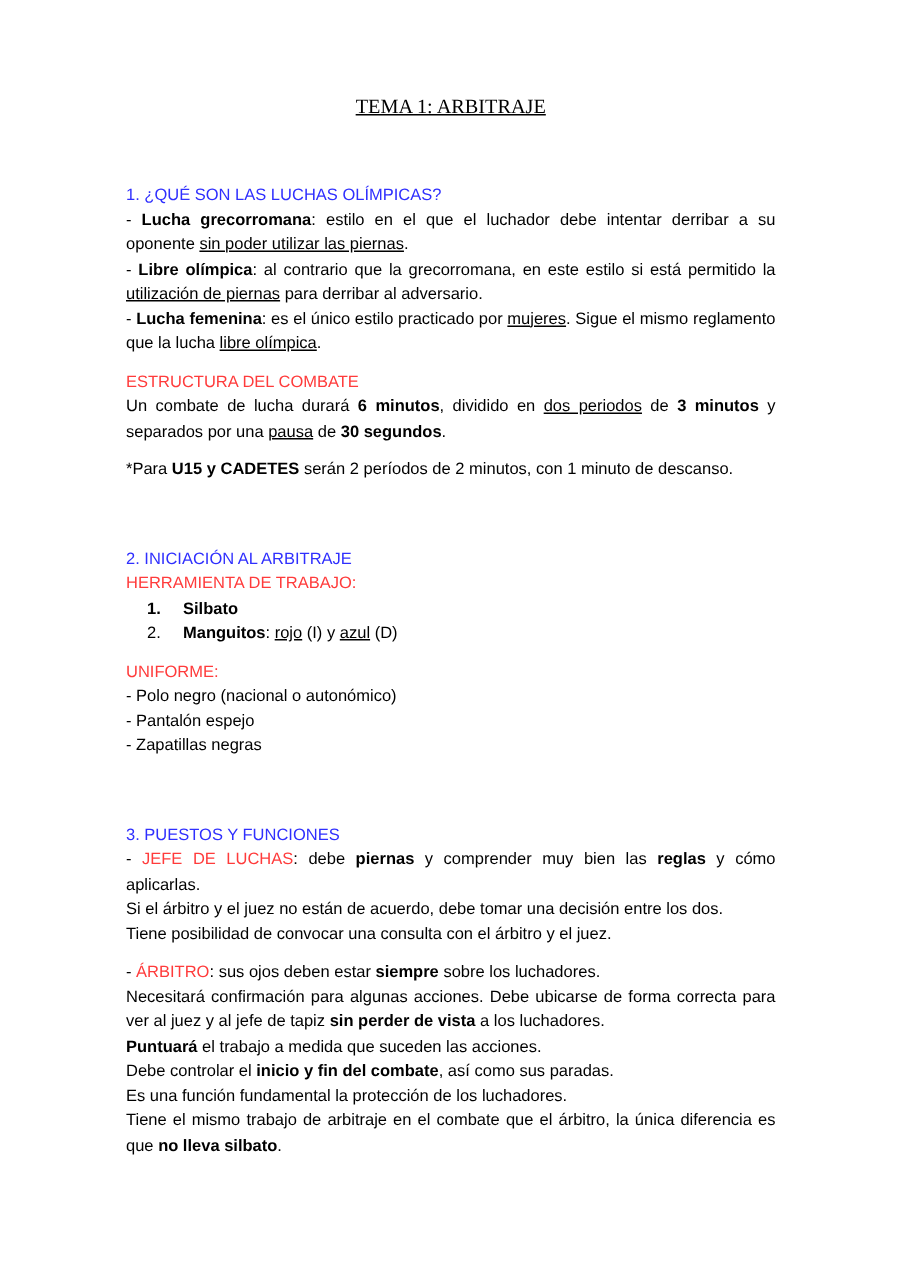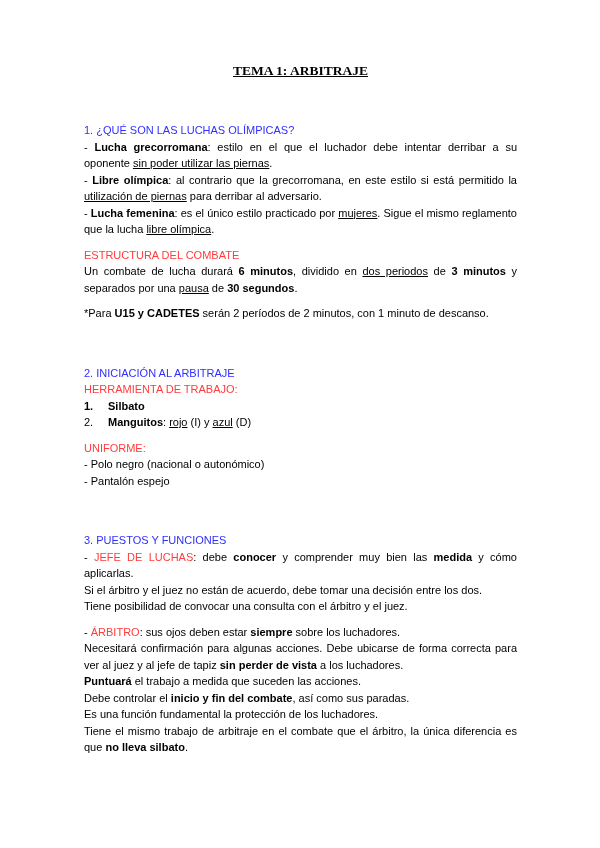--- a/index.html
+++ b/index.html
@@ -22,31 +22,31 @@
     color: var(--c-text);
     overflow: hidden;
   }
   .block { margin: 0; }
   .sb { margin-top: 9px; }
   .jus { text-align: justify; }
   .title {
     text-align: center;
     font-family: "Liberation Serif", "DejaVu Serif", serif;
     font-size: 13.5px;
-    font-weight: bold;
+    font-weight: normal;
     line-height: 17px;
     margin-bottom: 20px;
   }
   .heading.col-blue { color: var(--c-blue); margin-top: 43px; }
   .heading.col-red { color: var(--c-red); }
   .run { white-space: pre-wrap; }
   .run.col-red { color: var(--c-red); }
   .b { font-weight: bold; }
   .u { text-decoration: underline; }
-  .list-item { }
+  .list-item { margin-left: 14px; }
   .num { display: inline-block; width: 24px; }
 </style>
 </head>
 <body>
 
 <div class="page">
   <div>
       <div class="block title"><span class="run u">TEMA 1: ARBITRAJE</span></div>
       <div class="block heading col-blue"><span class="run">1. ¿QUÉ SON LAS LUCHAS OLÍMPICAS?</span></div>
       <div class="block para jus"><span class="run">- </span><span class="run b">Lucha grecorromana</span><span class="run">: estilo en el que el luchador debe intentar derribar a su oponente </span><span class="run u">sin poder utilizar las piernas</span><span class="run">.</span></div>
@@ -55,22 +55,23 @@
       <div class="block heading sb col-red"><span class="run">ESTRUCTURA DEL COMBATE</span></div>
       <div class="block para jus"><span class="run">Un combate de lucha durará </span><span class="run b">6 minutos</span><span class="run">, dividido en </span><span class="run u">dos periodos</span><span class="run"> de </span><span class="run b">3 minutos</span><span class="run"> y separados por una </span><span class="run u">pausa</span><span class="run"> de </span><span class="run b">30 segundos</span><span class="run">.</span></div>
       <div class="block para sb"><span class="run">*Para </span><span class="run b">U15 y CADETES</span><span class="run"> serán 2 períodos de 2 minutos, con 1 minuto de descanso.</span></div>
       <div class="block heading sb col-blue"><span class="run">2. INICIACIÓN AL ARBITRAJE</span></div>
       <div class="block heading col-red"><span class="run">HERRAMIENTA DE TRABAJO:</span></div>
       <div class="block list-item"><span class="num b">1.</span><span class="run b">Silbato</span></div>
       <div class="block list-item"><span class="num">2.</span><span class="run b">Manguitos</span><span class="run">: </span><span class="run u">rojo</span><span class="run"> (I) y </span><span class="run u">azul</span><span class="run"> (D)</span></div>
       <div class="block heading sb col-red"><span class="run">UNIFORME:</span></div>
       <div class="block para"><span class="run">- Polo negro (nacional o autonómico)</span></div>
       <div class="block para"><span class="run">- Pantalón espejo</span></div>
+      <div class="block para"><span class="run">- Zapatillas negras</span></div>
       <div class="block heading sb col-blue"><span class="run">3. PUESTOS Y FUNCIONES</span></div>
-      <div class="block para jus"><span class="run">- </span><span class="run col-red">JEFE DE LUCHAS</span><span class="run">: debe </span><span class="run b">conocer</span><span class="run"> y comprender muy bien las </span><span class="run b">medida</span><span class="run"> y cómo aplicarlas.</span></div>
+      <div class="block para jus"><span class="run">- </span><span class="run col-red">JEFE DE LUCHAS</span><span class="run">: debe </span><span class="run b">piernas</span><span class="run"> y comprender muy bien las </span><span class="run b">reglas</span><span class="run"> y cómo aplicarlas.</span></div>
       <div class="block para jus"><span class="run">Si el árbitro y el juez no están de acuerdo, debe tomar una decisión entre los dos.</span></div>
       <div class="block para jus"><span class="run">Tiene posibilidad de convocar una consulta con el árbitro y el juez.</span></div>
       <div class="block para jus sb"><span class="run">- </span><span class="run col-red">ÁRBITRO</span><span class="run">: sus ojos deben estar </span><span class="run b">siempre</span><span class="run"> sobre los luchadores.</span></div>
       <div class="block para jus"><span class="run">Necesitará confirmación para algunas acciones. Debe ubicarse de forma correcta para ver al juez y al jefe de tapiz </span><span class="run b">sin perder de vista</span><span class="run"> a los luchadores.</span></div>
       <div class="block para jus"><span class="run b">Puntuará</span><span class="run"> el trabajo a medida que suceden las acciones.</span></div>
       <div class="block para jus"><span class="run">Debe controlar el </span><span class="run b">inicio y fin del combate</span><span class="run">, así como sus paradas.</span></div>
       <div class="block para jus"><span class="run">Es una función fundamental la protección de los luchadores.</span></div>
       <div class="block para jus"><span class="run">Tiene el mismo trabajo de arbitraje en el combate que el árbitro, la única diferencia es que </span><span class="run b">no lleva silbato</span><span class="run">.</span></div>
     </div>
 </div>

